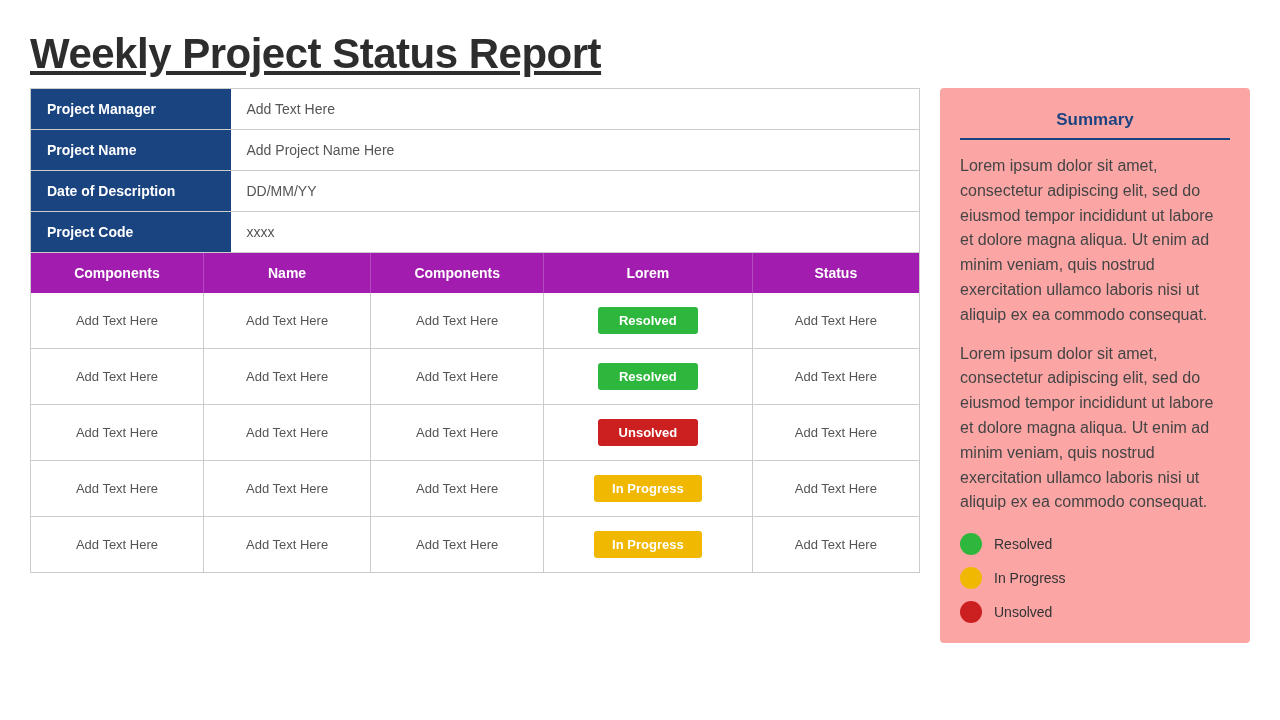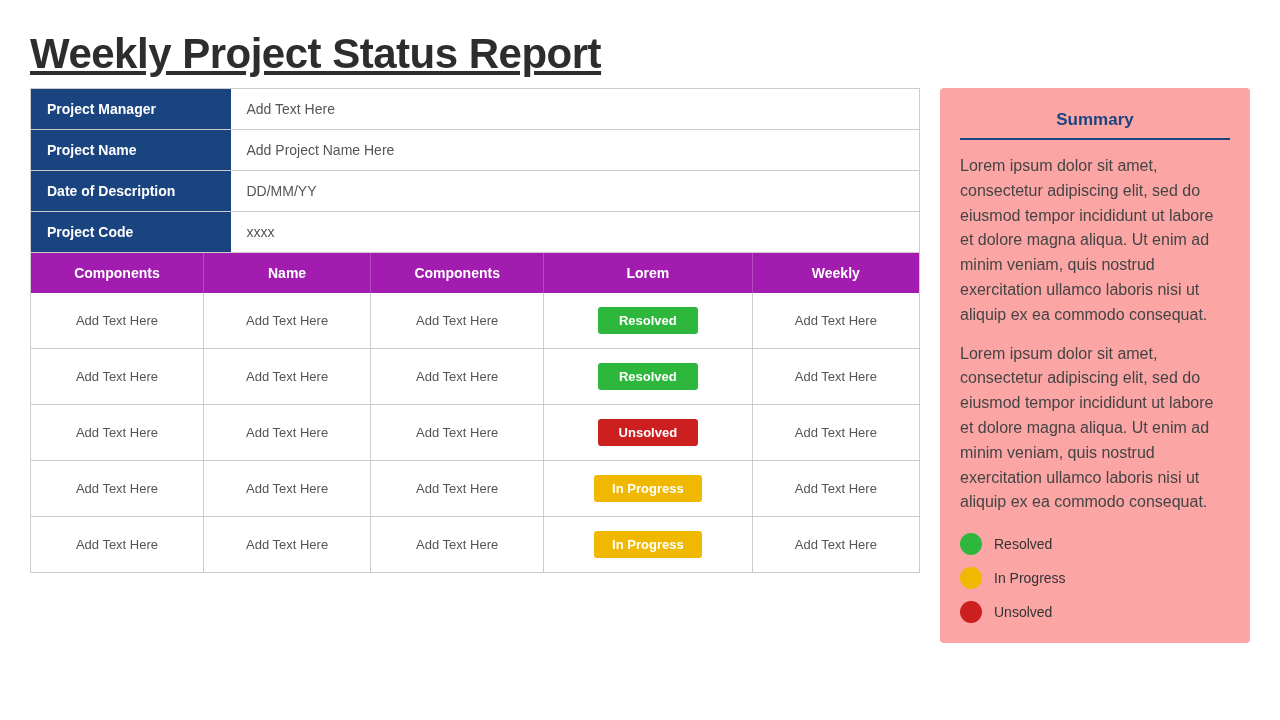--- a/index.html
+++ b/index.html
@@ -199,21 +199,21 @@
         </tbody>
     </table>
 
     <table class="components-table">
       <thead>
         <tr id="components-header-row">
             <th>Components</th>
             <th>Name</th>
             <th>Components</th>
             <th>Lorem</th>
-            <th>Weekly</th>
+            <th>Status</th>
           </tr>
       </thead>
       <tbody id="components-tbody">
           <tr>
       <td>Add Text Here</td>
       <td>Add Text Here</td>
       <td>Add Text Here</td>
       <td>
         <span class="status-badge status-resolved">Resolved</span>
       </td>

